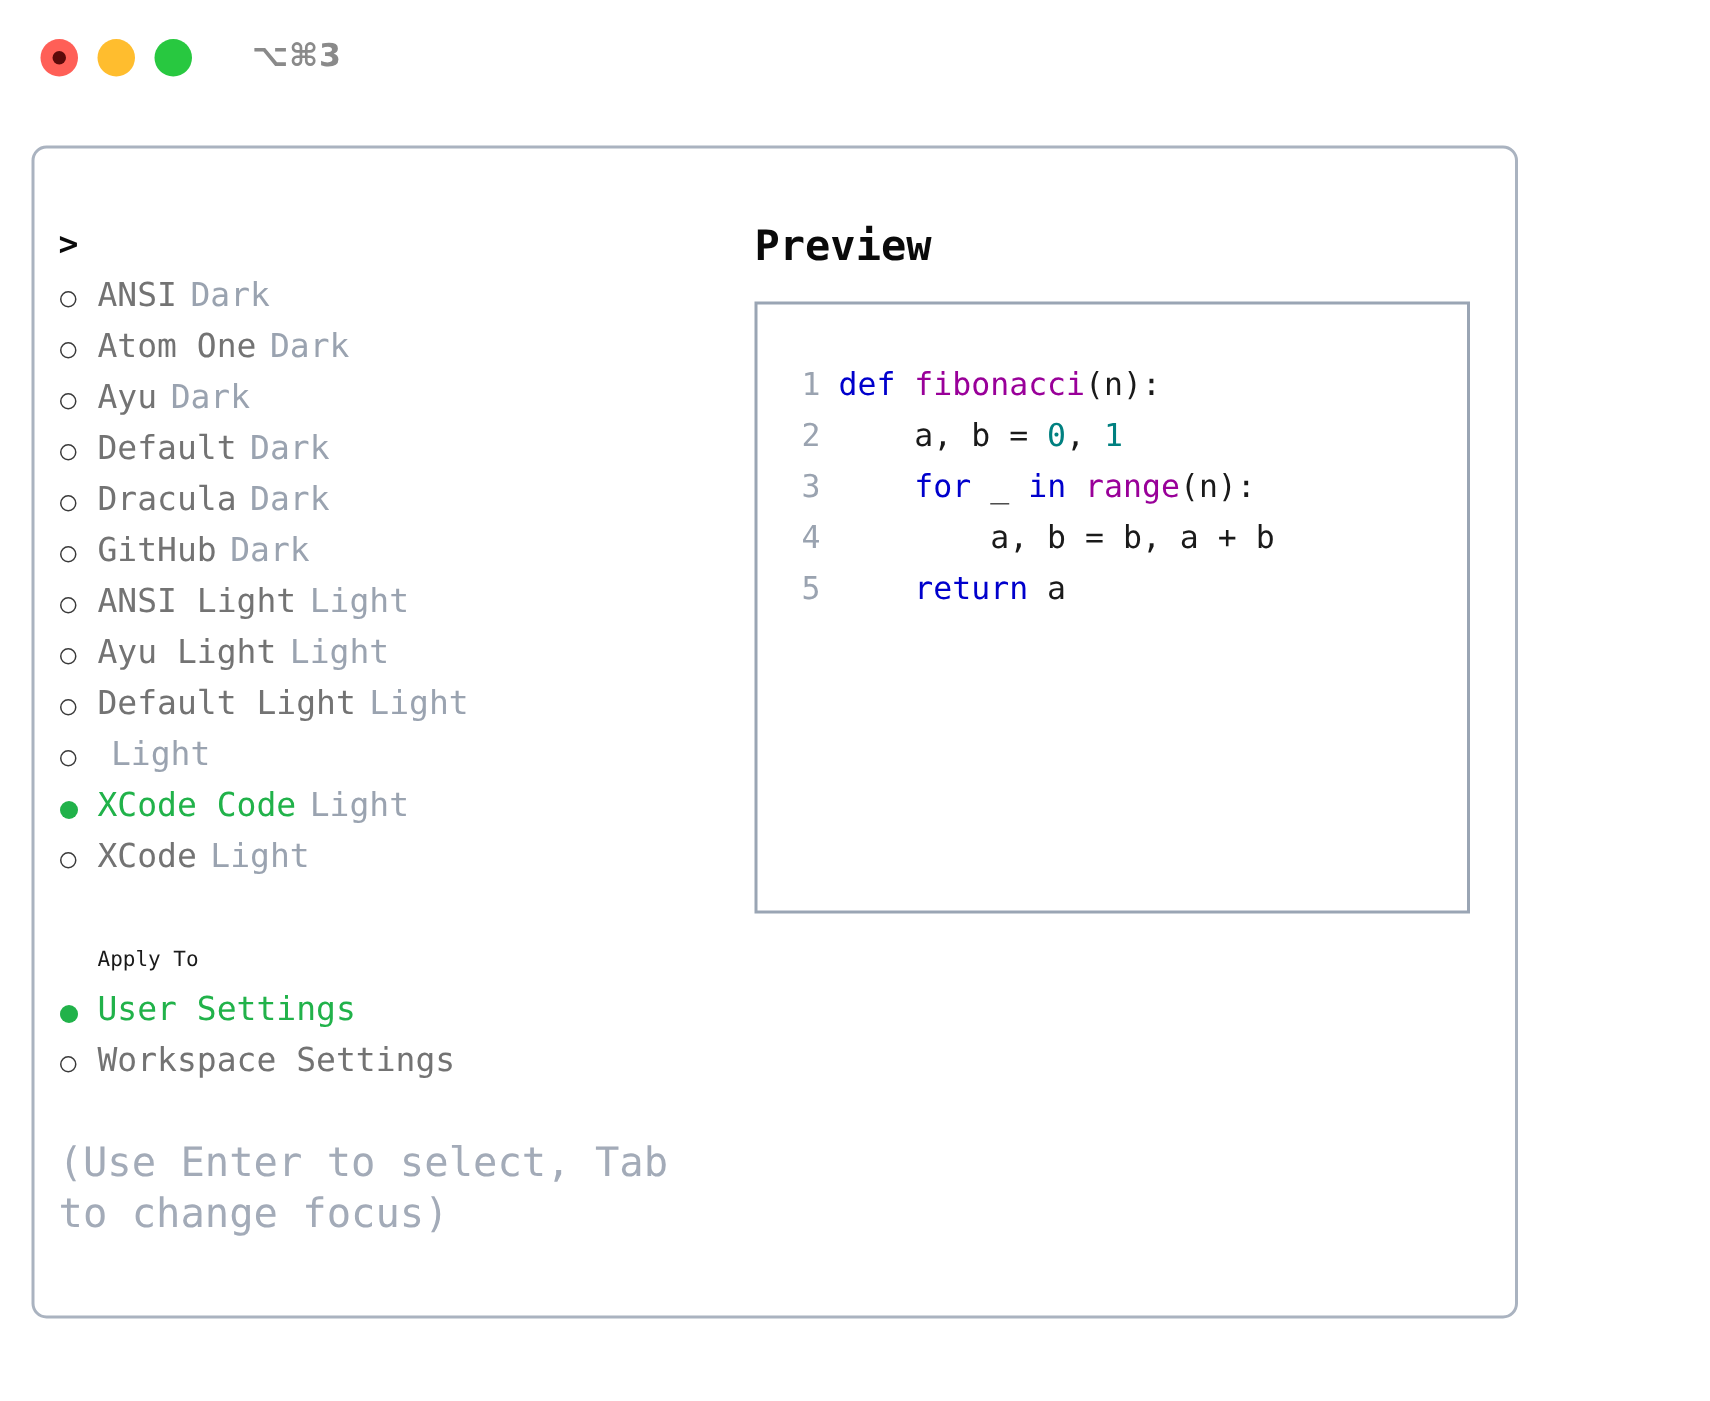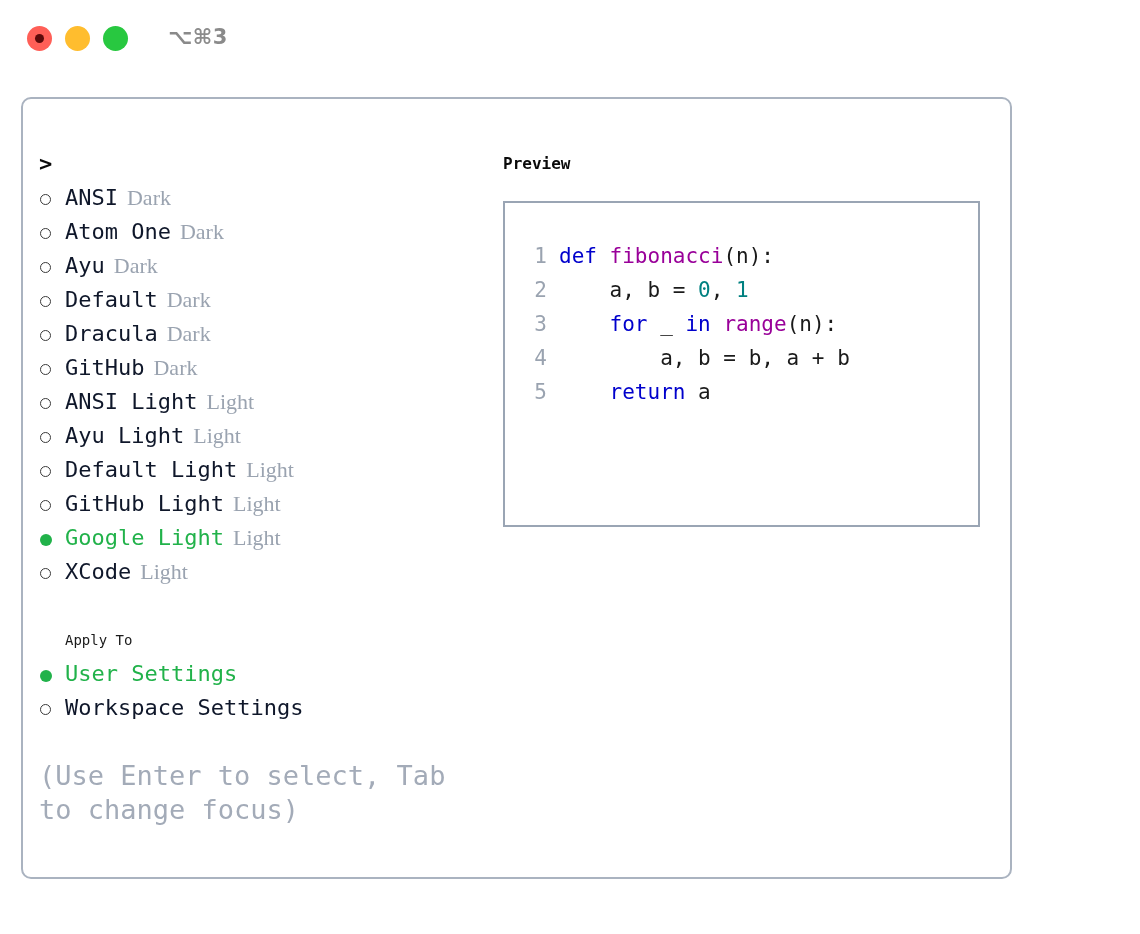--- a/index.html
+++ b/index.html
@@ -123,23 +123,23 @@
     border-radius: 50%;
     border: 1.6px solid #3a3a3a;
     box-sizing: border-box;
   }
   .section-head {
     font-weight: 700;
     color: #0a0a0a;
   }
   .section-head .marker { font-weight: 700; color: #0a0a0a; }
 
-  .name        { color: #0f172a; }
+  .name        { color: #737373; }
   .name.active { color: #21b24a; }
-  .kind        { color: #9aa3b0; margin-left: 9px; font-family: Liberation Serif, serif; }
+  .kind        { color: #9aa3b0; margin-left: 9px; }
 
   .group-label {
     height: 34px;
     font-size: 14px;
     line-height: 34px;
     padding-left: 26px;
     color: #1a1a1a;
   }
   .spacer { height: 34px; }
 
@@ -151,29 +151,29 @@
     width: 410px;
   }
 
   
   .right-col {
     position: absolute;
     left: 480px; top: 48px;
     width: 490px;
   }
   .preview-title {
-    font-size: 16px;
+    font-size: 28px;
     line-height: 34px;
     font-weight: 700;
     color: #0a0a0a;
   }
   .preview-box {
     margin-top: 20px;
     width: 477px;
-    height: 326px;
+    height: 408px;
     border: 2px solid #9aa5b4;
     background: #ffffff;
     box-sizing: border-box;
     padding: 36px 0 0 18px;
   }
   .code-line {
     font-size: 21px;
     line-height: 34px;
     white-space: pre;
   }
@@ -256,26 +256,25 @@
             <span class="name">Ayu Light</span>
             <span class="kind">Light</span>
           </div>
           <div class="row">
             <span class="marker hollow">○</span>
             <span class="name">Default Light</span>
             <span class="kind">Light</span>
           </div>
           <div class="row">
             <span class="marker hollow">○</span>
-            <span class="name">GitHub Light</span>
             <span class="kind">Light</span>
           </div>
           <div class="row">
             <span class="marker sel-dot">●</span>
-            <span class="name active">Google Light</span>
+            <span class="name active">XCode Code</span>
             <span class="kind">Light</span>
           </div>
           <div class="row">
             <span class="marker hollow">○</span>
             <span class="name">XCode</span>
             <span class="kind">Light</span>
           </div>
         </div>
 
       <div class="spacer"></div>

